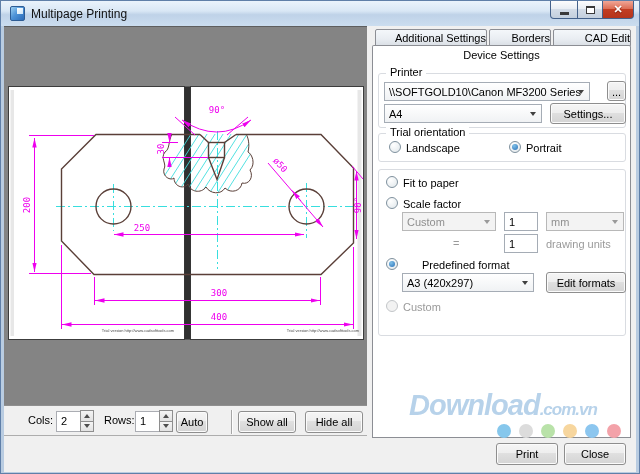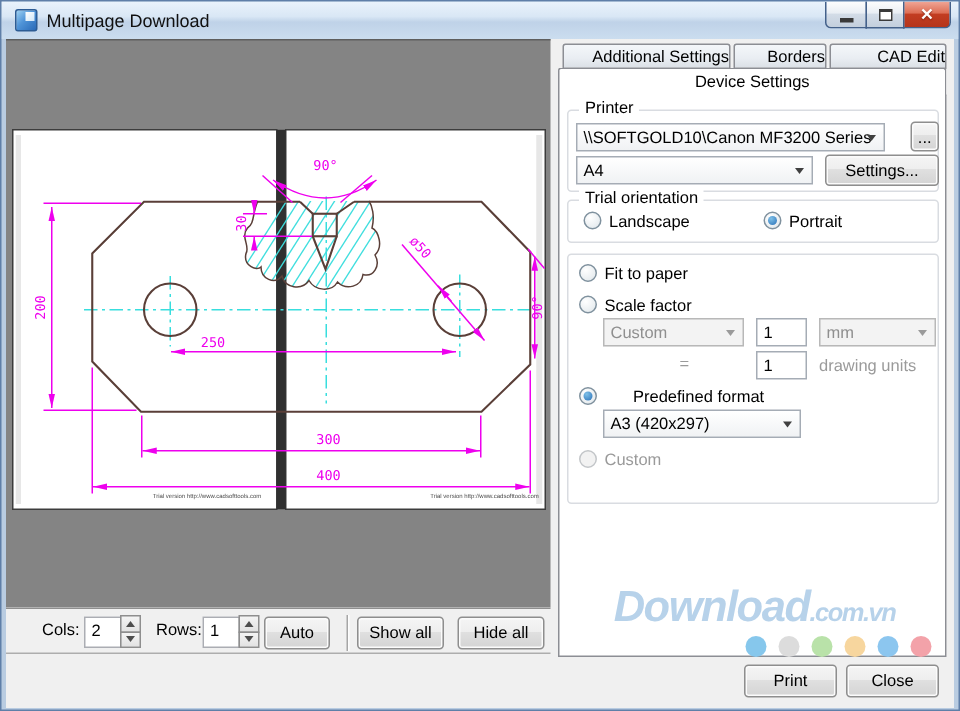--- a/index.html
+++ b/index.html
@@ -80,21 +80,21 @@
   .wm-dots { position:absolute; left:496px; top:423px; width:132px; display:flex; gap:8px; z-index:4; }
   .dot { width:14px; height:14px; border-radius:50%; }
 </style>
 </head>
 <body>
 
 <div class="window">
 
   <div class="titlebar">
     <div class="app-icon"></div>
-    <span class="title-text">Multipage Download</span>
+    <span class="title-text">Multipage Printing</span>
     <div class="winbtns">
       <div class="winbtn winbtn-min">
           <div class="glyph-min"></div>
         </div>
       <div class="winbtn winbtn-max">
           <div class="glyph-max"></div>
         </div>
       <div class="winbtn winbtn-close">
           <span>✕</span>
         </div>
@@ -195,21 +195,21 @@
     <div class="spinner" style="left:76px">
       <div class="spin-btn spin-up"></div>
       <div class="spin-btn spin-dn"></div>
     </div>
     <span class="tb-label" style="left:100px">Rows:</span>
     <div class="tb-input" style="left:131px;width:25px">1</div>
     <div class="spinner" style="left:155px">
       <div class="spin-btn spin-up"></div>
       <div class="spin-btn spin-dn"></div>
     </div>
-    <div class="btn" style="left:172px;top:5px;width:44px">Auto</div>
+    <div class="btn" style="left:172px;top:5px;width:32px">Auto</div>
     <div class="tb-sep"></div>
     <div class="btn" style="left:234px;top:5px;width:58px">Show all</div>
     <div class="btn" style="left:301px;top:5px;width:58px">Hide all</div>
   </div>
 
   <div class="tab" style="left:374px;width:112px">Additional Settings</div>
   <div class="tab" style="left:488px;width:62px">Borders</div>
   <div class="tab" style="left:552px;width:78px">CAD Edit</div>
   <div class="tab-active">Device Settings</div>
   <div class="tabpage"></div>
@@ -252,20 +252,21 @@
   </div>
   <span class="rlabel gray" style="left:452px;top:236px;z-index:6">=</span>
   <div class="textbox" style="left:503px;top:233px;width:34px;z-index:6">1</div>
   <span class="rlabel gray" style="left:545px;top:237px;z-index:6">drawing units</span>
   <div class="radio checked" style="left:385px;top:257px;z-index:6"></div>
   <span class="rlabel" style="left:421px;top:258px;z-index:6">Predefined format</span>
   <div class="combo" style="left:401px;top:272px;width:132px;z-index:6">
     <span>A3 (420x297)</span>
     <i class="combo-arrow"></i>
   </div>
+  <div class="btn" style="left:545px;top:271px;width:80px;height:21px;z-index:6">Edit formats</div>
   <div class="radio disabled" style="left:385px;top:299px;z-index:6"></div>
   <span class="rlabel gray" style="left:402px;top:300px;z-index:6">Custom</span>
 
   <div class="watermark">
     <span class="wm-brand">Download</span><span class="wm-suffix">.com.vn</span>
   </div>
   <div class="wm-dots">
     <span class="dot" style="background:#86c7ec"></span>
     <span class="dot" style="background:#dcdcdc"></span>
     <span class="dot" style="background:#b9e2a9"></span>

